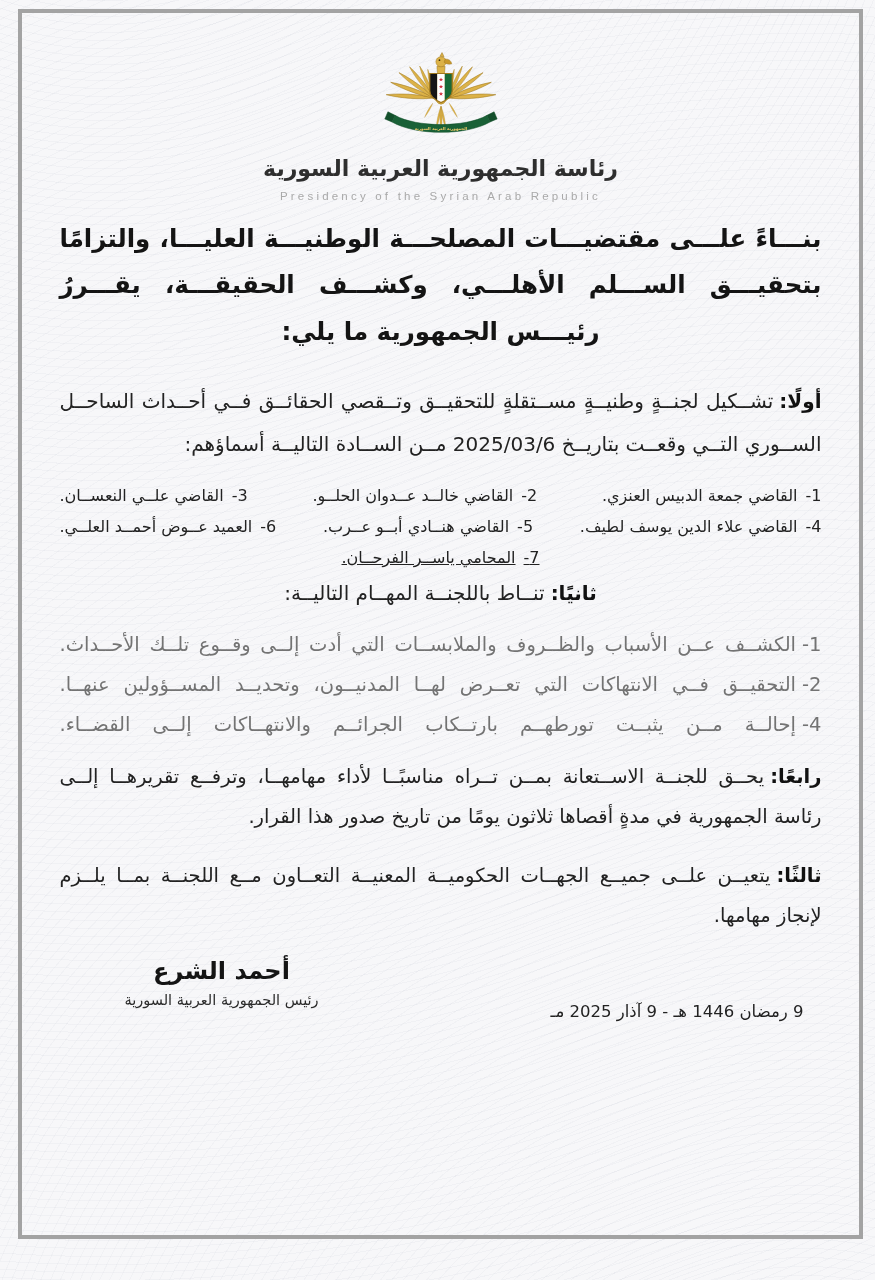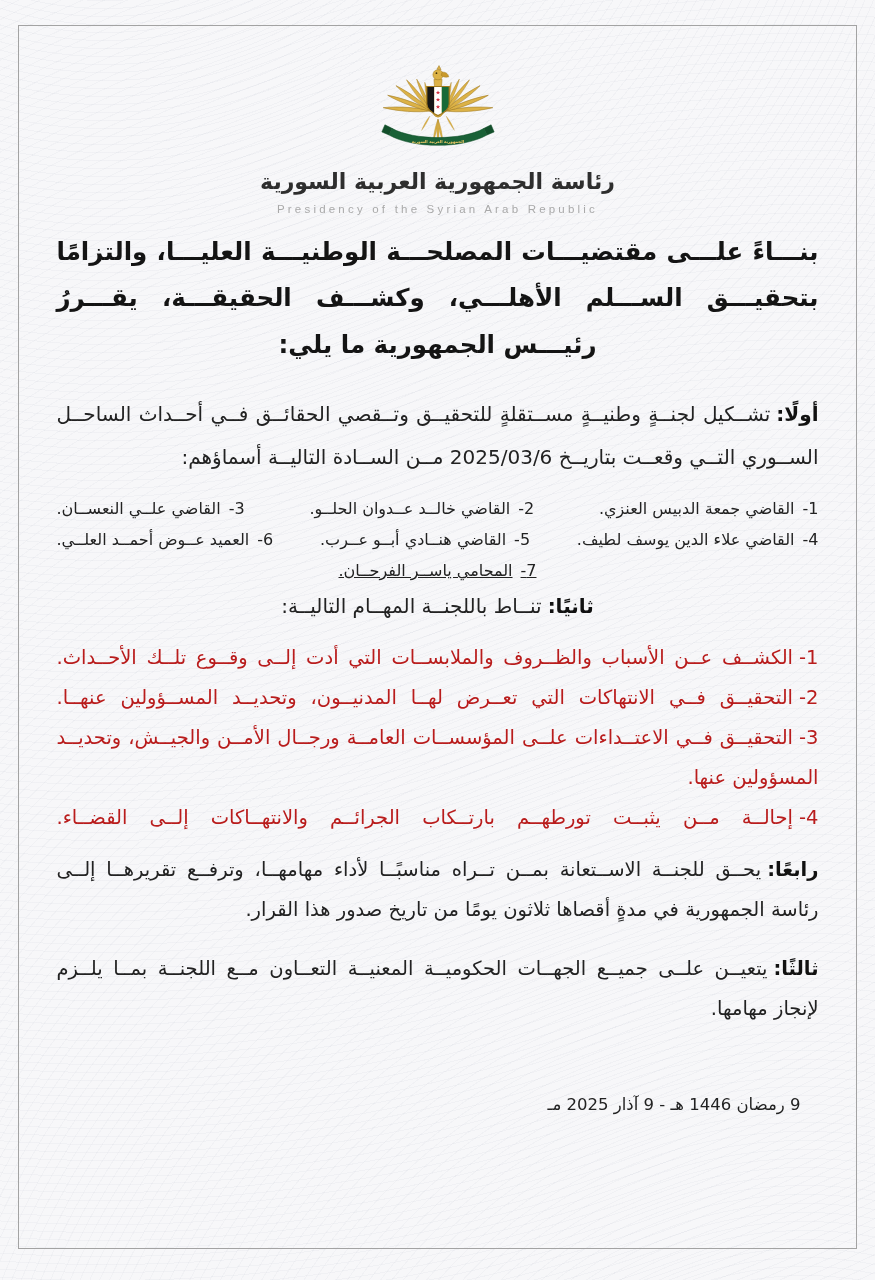--- a/index.html
+++ b/index.html
@@ -9,42 +9,42 @@
     font-family:"DejaVu Sans",sans-serif;
     color:#1c1c1c;
   }
   .pattern{
     position:absolute;inset:0;
     background:
       repeating-radial-gradient(circle at 12% -25%, rgba(125,135,160,0.055) 0 1px, transparent 1px 8px),
       repeating-radial-gradient(circle at 92% 125%, rgba(125,135,160,0.05) 0 1px, transparent 1px 9px);
   }
   .frame{
-    position:absolute;left:18px;top:25px;width:837px;height:1222px;
-    border:1px solid #a3a3a3;
+    position:absolute;left:18px;top:9px;width:837px;height:1222px;
+    border:4px solid #a3a3a3;
   }
   .content{width:762px;margin:0 auto;direction:rtl;}
   .emblem-wrap{text-align:center;margin-top:36px;}
   svg.emblem{width:124px;height:97px;}
   .title-ar{text-align:center;font-size:22px;font-weight:bold;color:#2e2e2e;margin-top:2px;line-height:1.5;}
   .title-en{text-align:center;font-family:"Liberation Sans",sans-serif;font-size:11.5px;color:#a9a9a9;letter-spacing:3.2px;margin-top:4px;line-height:1.3;}
   .preamble{
     font-size:24.5px;font-weight:bold;color:#141414;
     line-height:1.9;text-align:justify;text-align-last:center;margin-top:12px;
   }
   .sec{font-size:20px;line-height:2.15;text-align:justify;margin-top:10px;color:#222;}
   .sec b,.heading2 b,.para b{font-weight:bold;color:#111;margin-left:6px;}
   .members{font-size:16px;margin-top:6px;color:#222;}
   .mrow{display:flex;justify-content:space-between;margin-top:12px;}
   .mrow.center{justify-content:center;text-decoration:underline;}
   .member{white-space:nowrap;}
   .member .num{margin-left:8px;}
   .heading2{font-size:20px;margin-top:14px;text-align:center;color:#222;}
   .tasks{margin-top:6px;}
-  .tasks p{margin:0;font-size:19.5px;line-height:2.05;text-align:justify;color:#b91c1c;}
+  .tasks p{margin:0;font-size:19.5px;line-height:2.05;text-align:justify;color:#737373;}
   .tasks p .num{margin-left:6px;}
   .tasks p.stretch{text-align-last:justify;}
   .para{font-size:19.5px;line-height:2.05;text-align:justify;margin-top:12px;color:#222;}
   .footer{position:relative;margin-top:14px;height:92px;}
   .sig{position:absolute;left:52px;top:0;width:220px;text-align:center;}
   .sig-name{font-size:24px;font-weight:bold;color:#141414;line-height:1.3;}
   .sig-title{font-size:14.5px;margin-top:5px;color:#2b2b2b;}
   .date{position:absolute;right:18px;top:46px;font-size:16.5px;color:#222;}
 </style>
 </head>
@@ -147,26 +147,29 @@
       </div>
       <div class="mrow center">
         <span class="member"><span class="num">7-</span><span>المحامي ياســر الفرحــان.</span></span>
       </div>
     </div>
 
     <p class="heading2"><b>ثانيًا:</b><span>تنــاط باللجنــة المهــام التاليــة:</span></p>
     <div class="tasks">
       <p class="stretch"><span class="num">1-</span><span>الكشــف عــن الأسباب والظــروف والملابســات التي أدت إلــى وقــوع تلــك الأحــداث.</span></p>
       <p class="stretch"><span class="num">2-</span><span>التحقيــق فــي الانتهاكات التي تعــرض لهــا المدنيــون، وتحديــد المســؤولين عنهــا.</span></p>
-      <p><span class="num">3-</span><span>التحقيــق فــي الاعتــداءات علــى المؤسســات العامــة ورجــال الأمــن والجيــش، وتحديــد المسؤولين عنها.</span></p>
       <p class="stretch"><span class="num">4-</span><span>إحالــة مــن يثبــت تورطهــم بارتــكاب الجرائــم والانتهــاكات إلــى القضــاء.</span></p>
     </div>
 
     <p class="para"><b>رابعًا:</b><span>يحــق للجنــة الاســتعانة بمــن تــراه مناسبًــا لأداء مهامهــا، وترفــع تقريرهــا إلــى رئاسة الجمهورية في مدةٍ أقصاها ثلاثون يومًا من تاريخ صدور هذا القرار.</span></p>
 
     <p class="para"><b>ثالثًا:</b><span>يتعيــن علــى جميــع الجهــات الحكوميــة المعنيــة التعــاون مــع اللجنــة بمــا يلــزم لإنجاز مهامها.</span></p>
 
     <div class="footer">
+      <div class="sig">
+        <div class="sig-name">أحمد الشرع</div>
+        <div class="sig-title">رئيس الجمهورية العربية السورية</div>
+      </div>
       <div class="date">9 رمضان 1446 هـ  - 9 آذار 2025 مـ</div>
     </div>
 
   </div>
 </div>
 
 </body></html>

